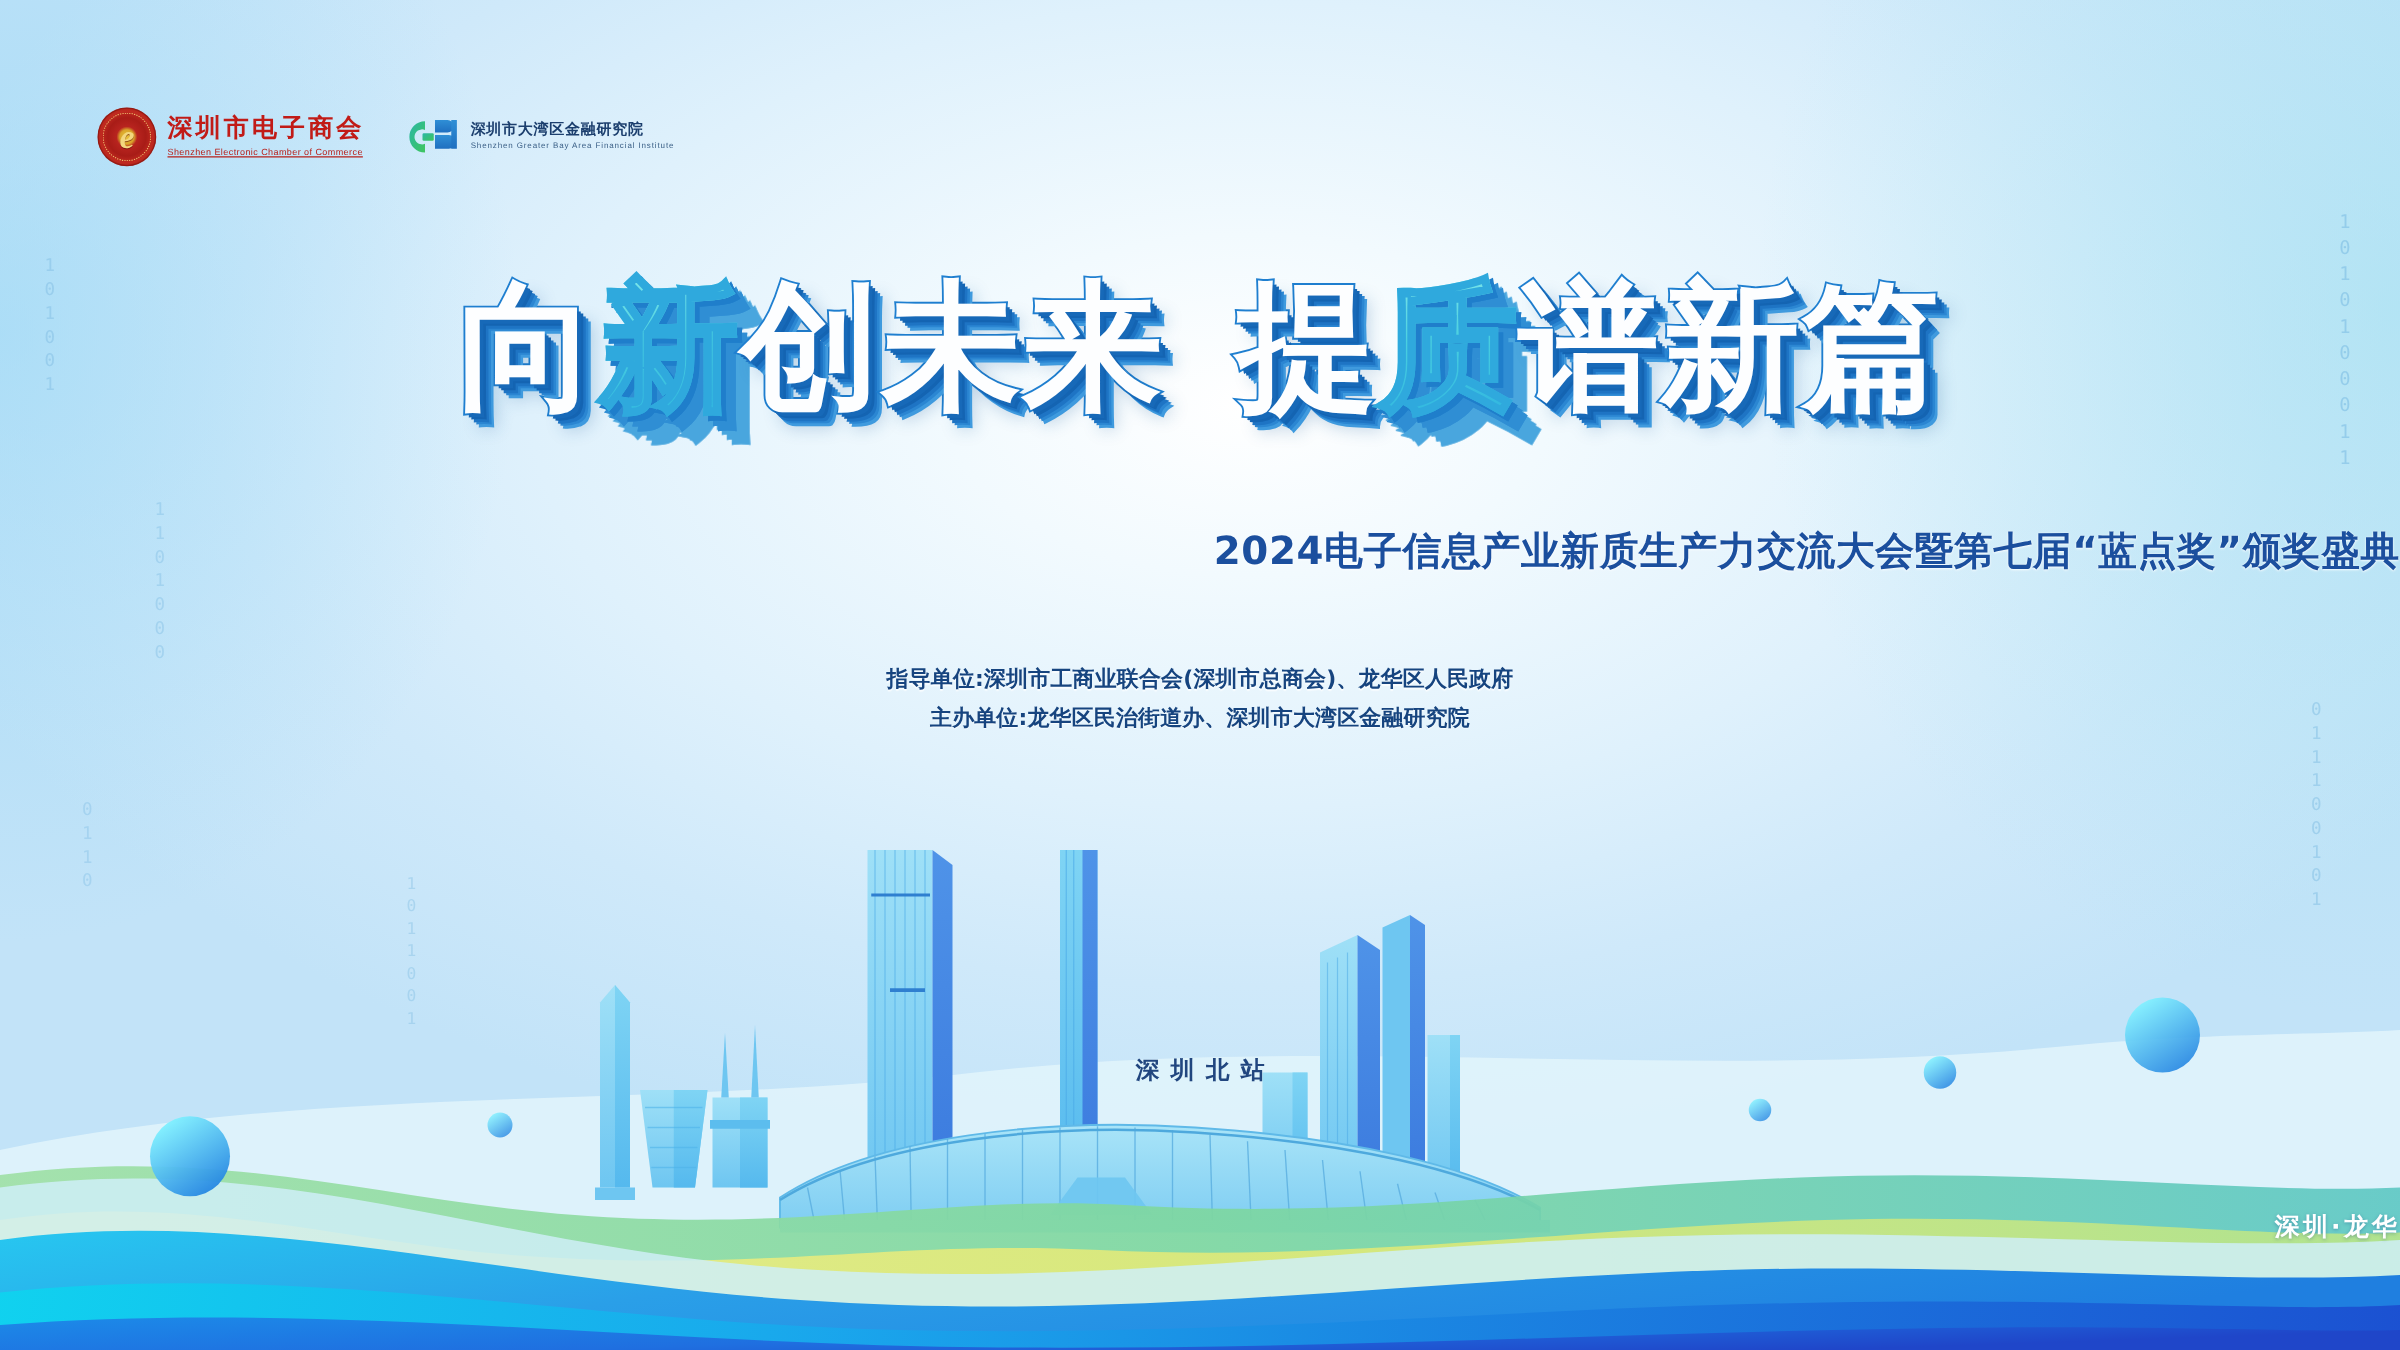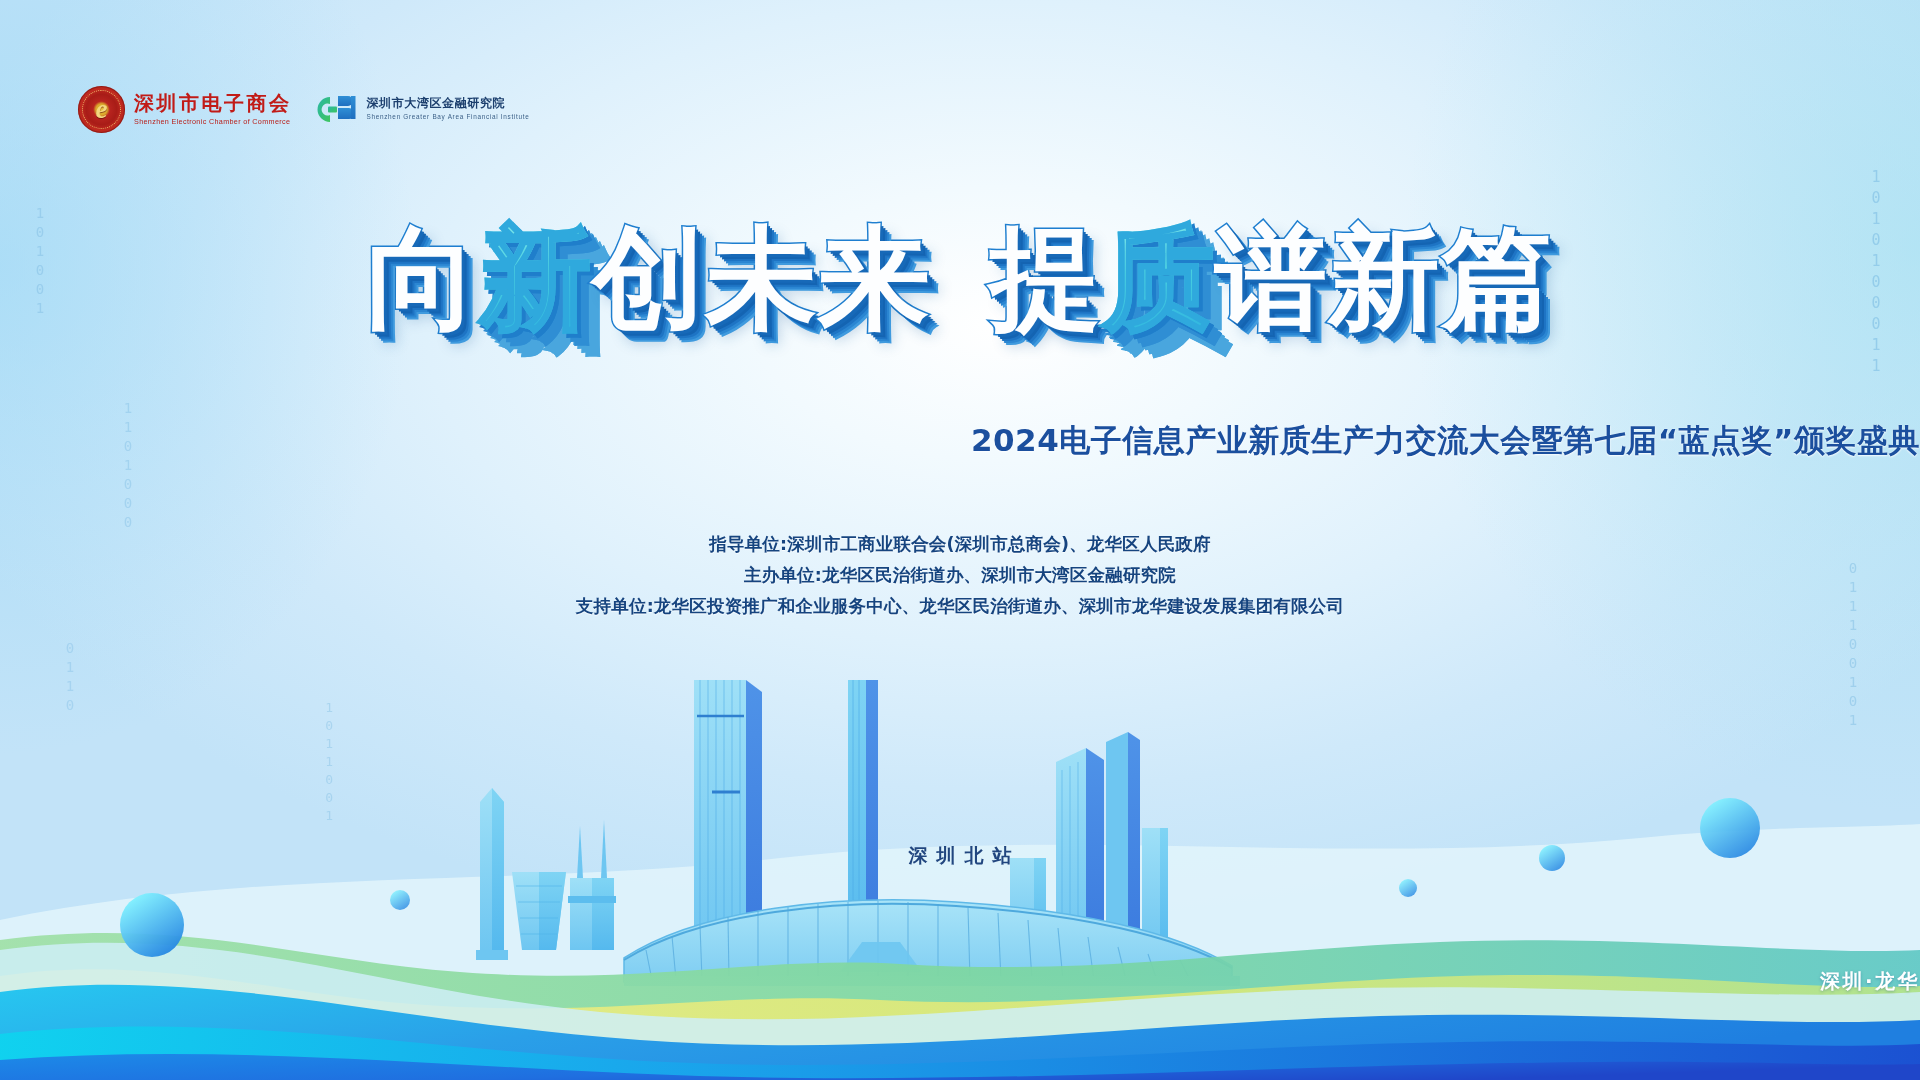--- a/index.html
+++ b/index.html
@@ -38,21 +38,21 @@
     color:rgba(120,185,225,.55);
     letter-spacing:2px;
     line-height:1.35;
     user-select:none;
     white-space:pre;
     pointer-events:none;
   }
   .bin-v { writing-mode:vertical-rl; text-orientation:upright; letter-spacing:3px; }
 
   
-  .logos { position:absolute; left:78px; top:86px; display:flex; align-items:center; gap:22px; }
+  .logos { position:absolute; left:78px; top:86px; display:flex; align-items:center; gap:32px; }
   .logo-block { display:flex; align-items:center; gap:9px; }
   .seal {
     width:47px; height:47px; border-radius:50%;
     background:
       radial-gradient(circle at 50% 50%, #e8c23a 0%, #d9a52b 17%, #b8241f 25%, #a81c17 46%, #c02a20 62%, #9c1712 84%, #8c120e 100%);
     position:relative; flex:0 0 auto;
     box-shadow:0 0 0 1px rgba(130,20,15,.6) inset;
   }
   .seal::before{
     content:""; position:absolute; inset:4px; border-radius:50%;
@@ -67,21 +67,21 @@
     text-shadow:0 1px 0 rgba(90,10,8,.6);
   }
   .logo-txt { display:flex; flex-direction:column; justify-content:center; }
   .logo-cn {
     font-family:"Liberation Serif","DejaVu Serif",serif;
     font-weight:bold; font-size:20px; color:#c11b17;
     letter-spacing:2.5px; line-height:1.15; white-space:nowrap;
   }
   .logo-en {
     font-size:7.2px; color:#b8201b; letter-spacing:.35px;
-    line-height:1.3; white-space:nowrap; margin-top:2px;
+    line-height:1.3; white-space:nowrap; margin-top:2px;text-decoration:underline;
   }
   .gbi-mark {
     width:44px; height:33px; flex:0 0 auto; display:block;
   }
   .logo-cn2 {
     font-family:"Liberation Serif","DejaVu Serif",serif;
     font-weight:bold; font-size:12px; color:#1c3f6e;
     letter-spacing:.6px; line-height:1.15; white-space:nowrap;
   }
   .logo-en2 {
@@ -235,21 +235,20 @@
 
   <div class="headline">
     <span class="ch">向</span><span class="ch accent">新</span><span class="ch">创</span><span class="ch">未</span><span class="ch">来</span><span class="gap"></span><span class="ch">提</span><span class="ch accent">质</span><span class="ch">谱</span><span class="ch">新</span><span class="ch">篇</span>
   </div>
 
   <div class="subtitle">2024电子信息产业新质生产力交流大会暨第七届“蓝点奖”颁奖盛典</div>
 
   <div class="orgs">
     <div class="org-line">指导单位:深圳市工商业联合会(深圳市总商会)、龙华区人民政府</div>
     <div class="org-line">主办单位:龙华区民治街道办、深圳市大湾区金融研究院</div>
-    <div class="org-line">支持单位:龙华区投资推广和企业服务中心、龙华区民治街道办、深圳市龙华建设发展集团有限公司</div>
   </div>
 
   <svg id="scene" viewBox="0 0 1920 460" preserveAspectRatio="none">
     <defs>
       <linearGradient id="twr" x1="0" y1="0" x2="0" y2="1">
         <stop offset="0%" stop-color="#7fd4f4"></stop>
         <stop offset="100%" stop-color="#55b9ee"></stop>
       </linearGradient>
       <linearGradient id="twrDark" x1="0" y1="0" x2="0" y2="1">
         <stop offset="0%" stop-color="#4f93e8"></stop>

